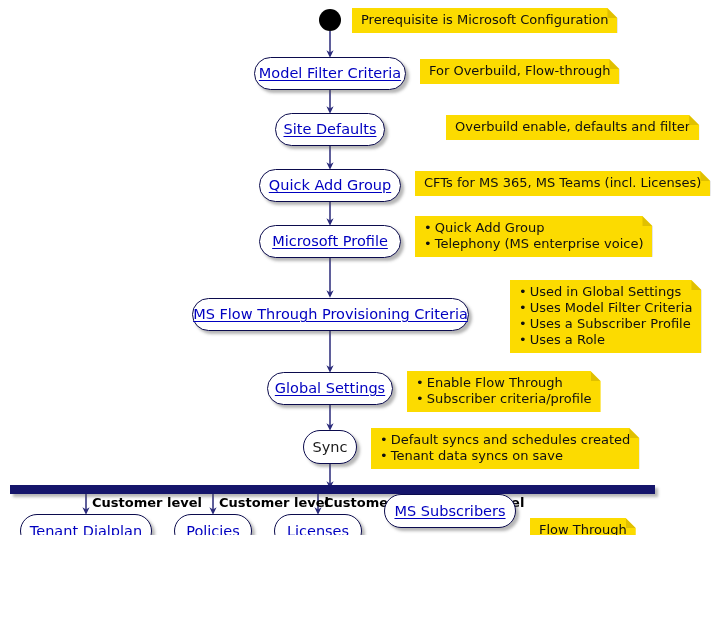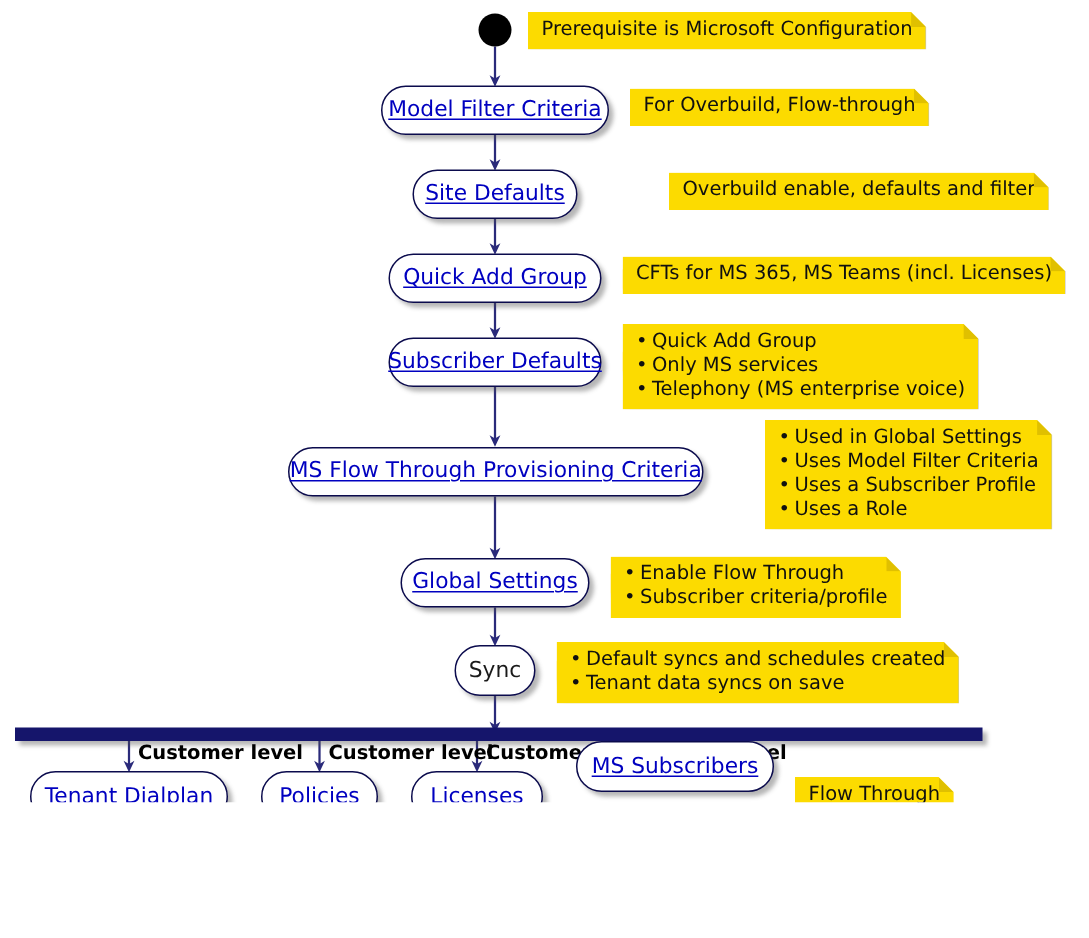--- a/index.html
+++ b/index.html
@@ -196,28 +196,27 @@
   </div>
   <div class="note" style="left:415px; top:171px;">
     <div class="body">
       <span class="fold"></span>
       <span class="ptr" style="top:8px;"></span>
       <div class="line">CFTs for MS 365, MS Teams (incl. Licenses)</div>
     </div>
   </div>
 
   <div class="node" style="left:259px; top:225px; width:142px; height:33px;">
-    <span class="label">Subscriber Defaults</span>
+    <span class="label">Microsoft Profile</span>
   </div>
   <div class="note" style="left:415px; top:216px;">
     <div class="body">
       <span class="fold"></span>
       <span class="ptr" style="top:18px;"></span>
       <div class="line bullet">Quick Add Group</div>
-      <div class="line bullet">Only MS services</div>
       <div class="line bullet">Telephony (MS enterprise voice)</div>
     </div>
   </div>
 
   <div class="node" style="left:192px; top:298px; width:277px; height:33px;">
     <span class="label">MS Flow Through Provisioning Criteria</span>
   </div>
   <div class="note" style="left:510px; top:280px;">
     <div class="body">
       <span class="fold"></span>

